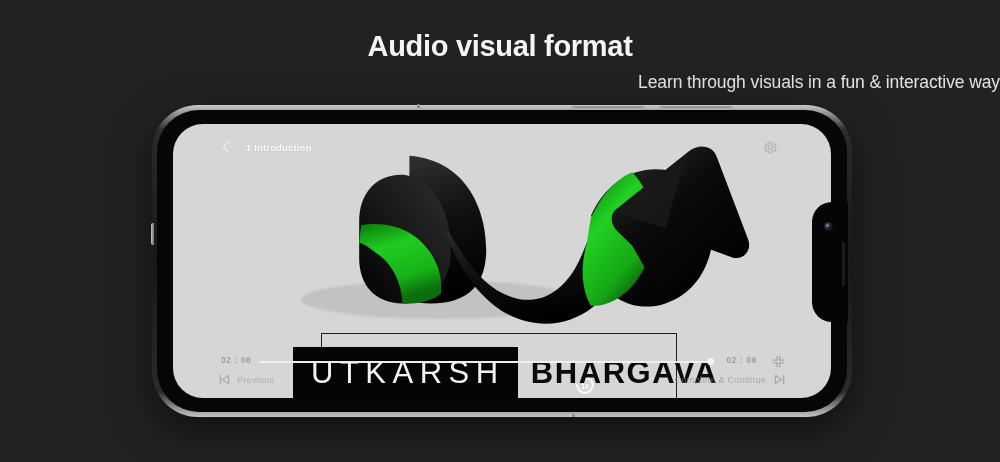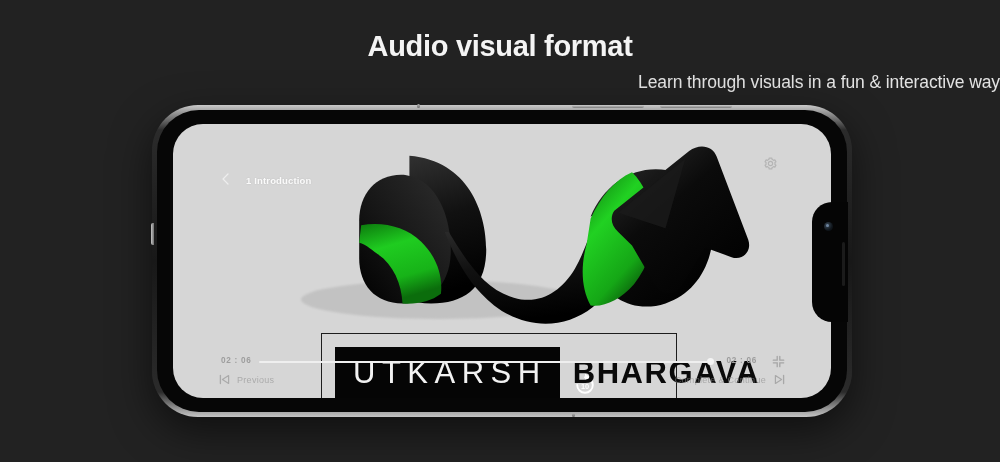--- a/index.html
+++ b/index.html
@@ -62,21 +62,21 @@
     background:#6f86a0;
   }
   .notch-speaker{
     position:absolute;right:2px;top:132px;width:3px;height:44px;border-radius:2px;
     background:#1b1b1b;z-index:7;
   }
 
   
   .topbar{
     position:absolute;left:0;top:0;right:0;height:46px;
-    display:flex;align-items:flex-end;margin-top:16px;
+    display:flex;align-items:center;
   }
   .back-chevron{
     margin-left:46px;width:14px;height:14px;display:block;opacity:.75;
   }
   .lesson-title{
     margin-left:13px;color:#fbfbfb;font-size:9.5px;font-weight:bold;letter-spacing:.15px;
     text-shadow:0 0 2px rgba(0,0,0,.12);
   }
   .gear{
     position:absolute;right:53px;top:16px;width:15px;height:15px;opacity:.30;
@@ -89,21 +89,21 @@
   .ctrl{position:absolute;}
   .ctrl svg{display:block;}
   .rw{left:240px;top:248px;}
   .play{left:325px;top:248px;}
   .ff{left:399px;top:248px;}
 
   
   .banner{
     position:absolute;left:148px;top:209px;width:356px;height:80px;
     border:1.6px solid #1d1d1d;background:transparent;box-sizing:border-box;
-    display:flex;align-items:center;
+    display:flex;align-items:center;justify-content:center;
   }
   .banner-inner{
     display:flex;align-items:stretch;margin-left:13px;height:52px;
   }
   .name-first{
     background:#050505;color:#f2f2f2;
     font-size:31px;font-weight:400;letter-spacing:6.5px;
     display:flex;align-items:center;padding:0 13px 0 18px;
   }
   .name-last{

